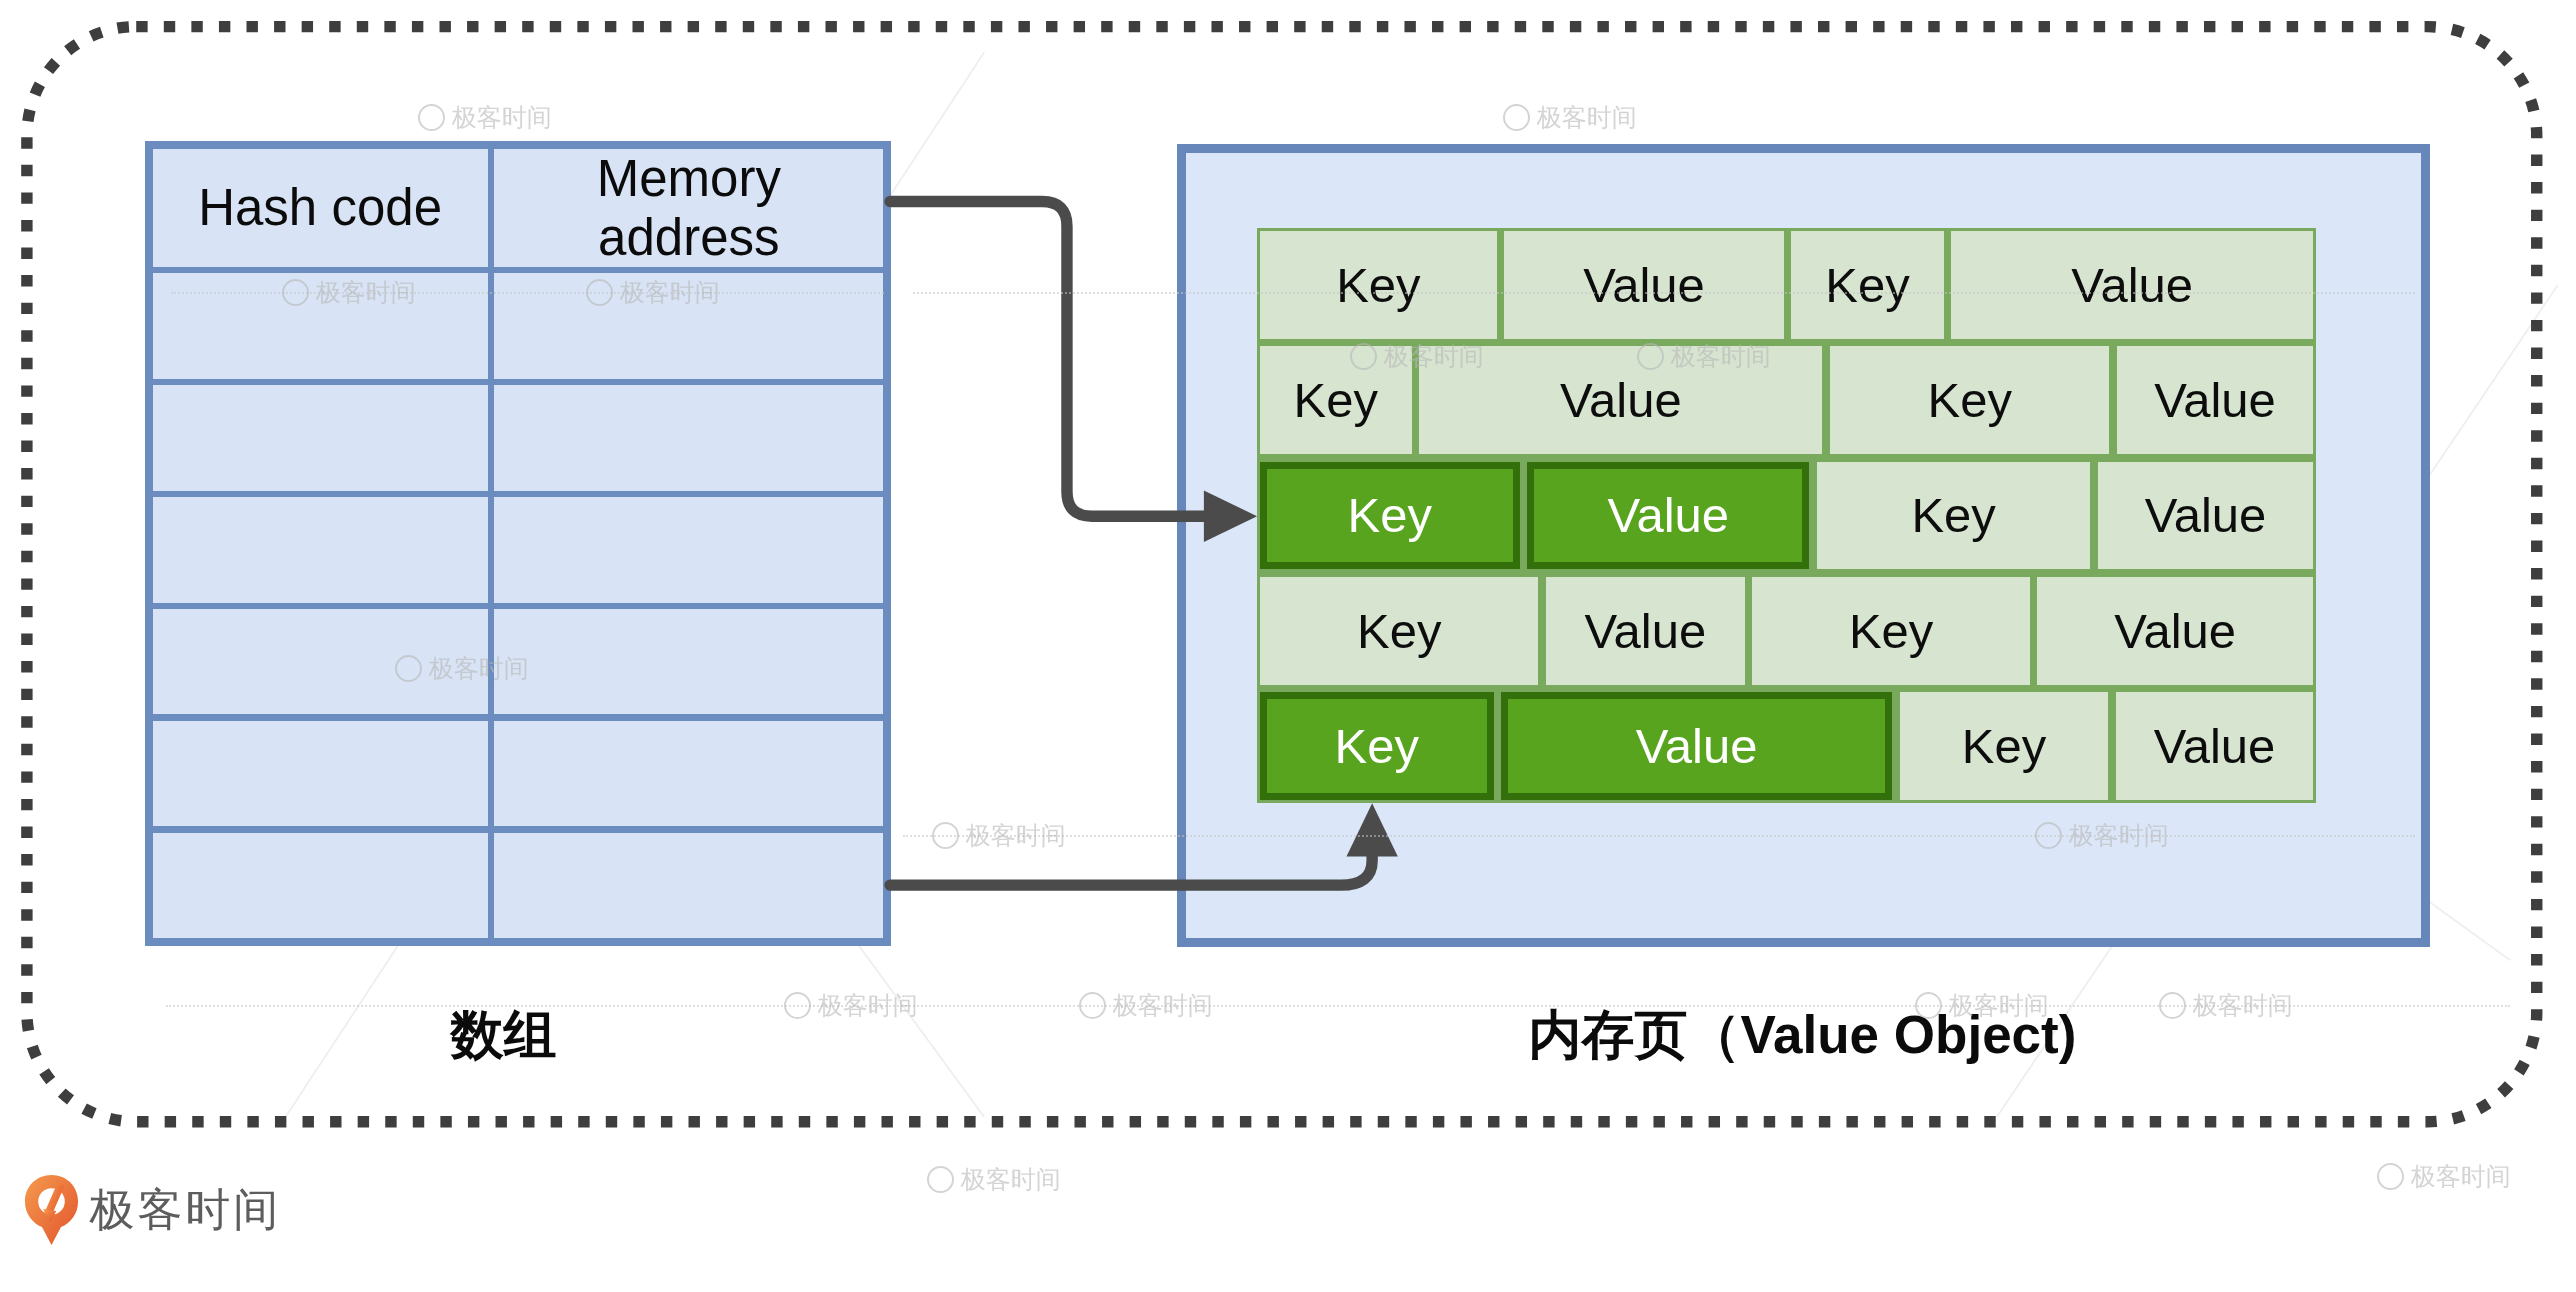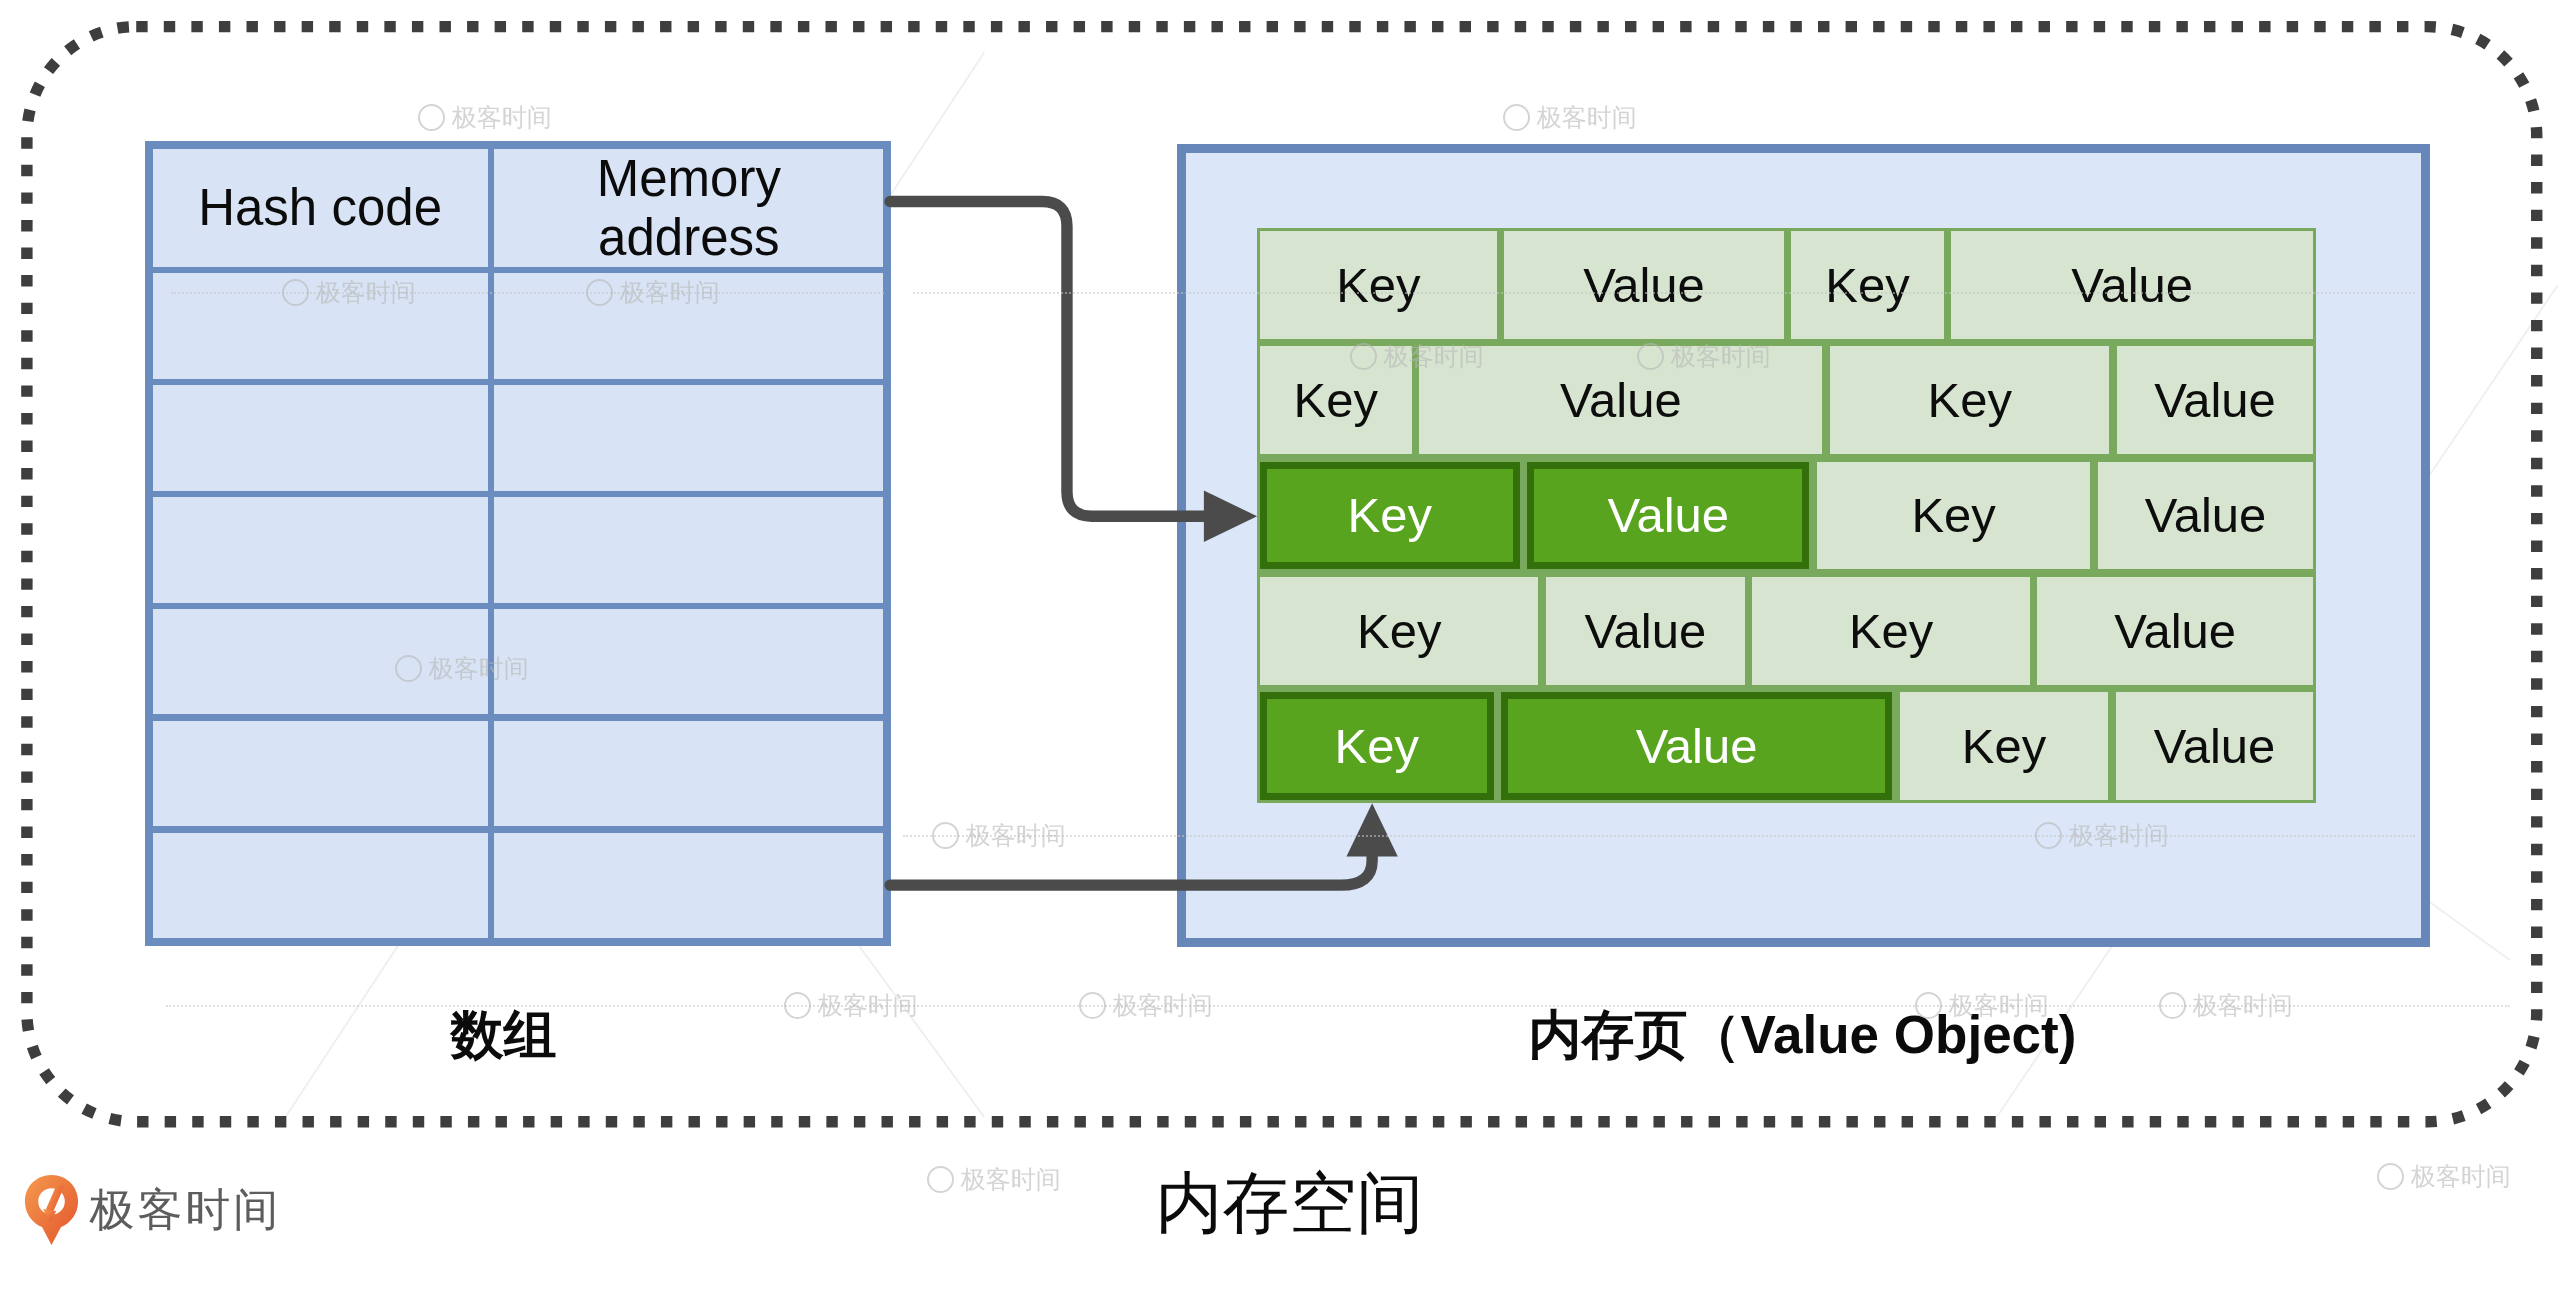--- a/index.html
+++ b/index.html
@@ -133,21 +133,20 @@
       <path d="M936 931 H1410 Q1443 931 1443 905 V898"></path>
     </g>
     <g fill="#4b4b4b" stroke="none">
       <polygon points="1322,543 1266,516 1266,570"></polygon>
       <polygon points="1443,845 1416,901 1470,901"></polygon>
     </g>
   </svg>
 
   <div class="diagram-label" id="array-label">数组</div>
   <div class="diagram-label" id="page-label">内存页（Value Object)</div>
-  <div id="space-caption">内存空间</div>
 
   <div class="logo">
     <svg width="57" height="74" viewBox="0 0 60 78">
       <defs>
         <linearGradient id="og" x1="0" y1="0" x2="1" y2="1">
           <stop offset="0" stop-color="#f59a4e"></stop>
           <stop offset="1" stop-color="#e2542c"></stop>
         </linearGradient>
       </defs>
       <path d="M30 2 C14 2 2 14 2 30 C2 43 10 53 20 57 L30 76 L40 57 C50 53 58 43 58 30 C58 14 46 2 30 2 Z" fill="url(#og)"></path>

